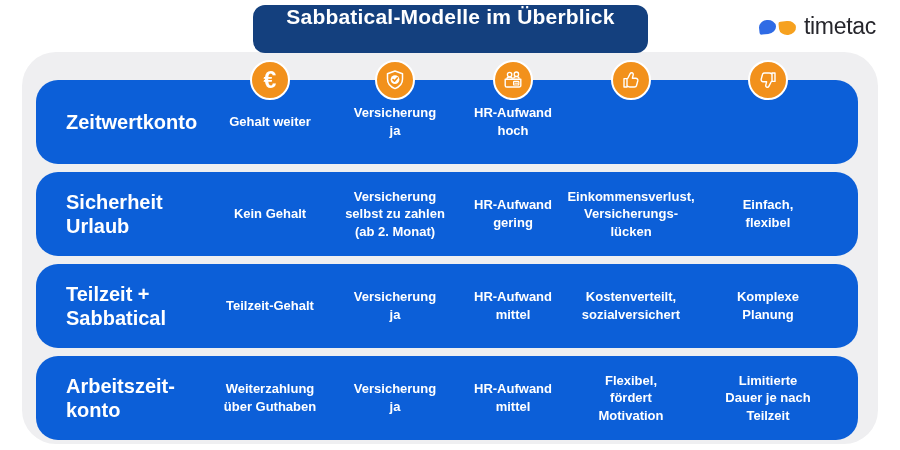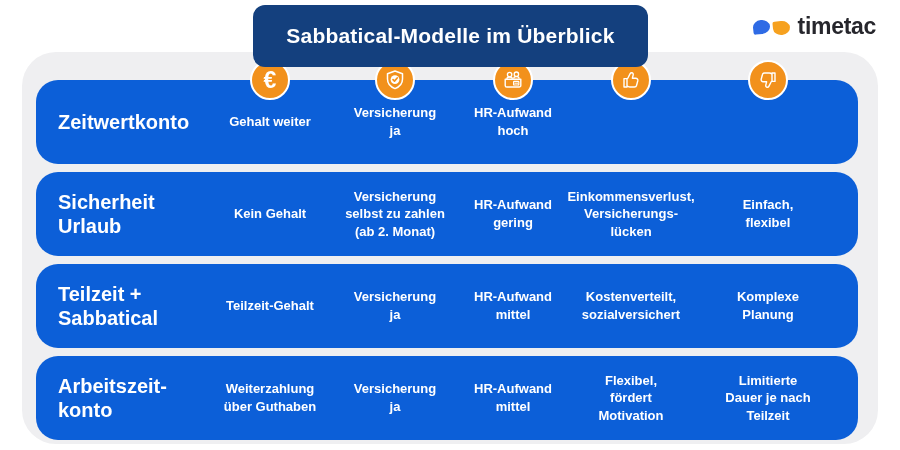--- a/index.html
+++ b/index.html
@@ -5,52 +5,52 @@
   html,body{margin:0;padding:0;background:#fff;}
   #canvas{
     position:relative;width:900px;height:450px;background:#ffffff;
     font-family:"Liberation Sans",sans-serif;overflow:hidden;
   }
   .panel{
     position:absolute;left:22px;top:52px;width:856px;height:392px;
     background:#efeff1;border-radius:34px;
   }
   .title-pill{
-    position:absolute;left:253px;top:5px;width:395px;height:62px;
+    position:absolute;left:253px;top:5px;width:395px;height:48px;
     background:#14407e;border-radius:12px;z-index:4;
-    display:flex;align-items:center;justify-content:center;
+    display:flex;align-items:flex-start;justify-content:center;
     color:#ffffff;font-size:21px;font-weight:700;letter-spacing:.2px;
   }
   .logo{
     position:absolute;top:13px;right:24px;display:flex;align-items:center;gap:8px;z-index:4;
   }
   .logo-mark{display:flex;align-items:center;}
   .blob-blue{width:17px;height:14px;background:#2f6be5;border-radius:55% 55% 55% 14%;transform:rotate(-6deg);}
   .blob-orange{width:17px;height:14px;background:#f6a11f;border-radius:14% 55% 55% 55%;transform:rotate(-6deg);margin-left:3px;margin-top:3px;}
-  .logo-text{font-size:23px;font-weight:700;color:#26262c;letter-spacing:-.3px;}
+  .logo-text{font-size:23px;font-weight:400;color:#26262c;letter-spacing:-.3px;}
 
   .grid-cols{
     display:grid;grid-template-columns:168px 132px 118px 118px 118px 156px;
     padding-right:12px;box-sizing:border-box;width:822px;
   }
   .icons-row{position:absolute;left:36px;top:60px;z-index:3;}
   .icon-cell{display:flex;justify-content:center;align-items:flex-start;}
   .icon-circle{
     width:40px;height:40px;border-radius:50%;background:#f2911c;
     border:2px solid #ffffff;box-sizing:border-box;
     display:flex;align-items:center;justify-content:center;color:#fff;
   }
   .euro-glyph{font-size:23px;font-weight:700;line-height:1;}
   .rows-wrap{position:absolute;left:36px;top:80px;z-index:2;}
   .row{
     height:84px;margin-bottom:8px;border-radius:22px;background:#0c5fd8;
     align-items:center;
   }
   .row-label{
-    padding-left:22px;color:#fff;font-size:20px;font-weight:700;
+    padding-left:30px;color:#fff;font-size:20px;font-weight:700;
     line-height:1.22;white-space:pre-line;
   }
   .cell{
     color:#fff;font-size:13px;font-weight:700;text-align:center;
     line-height:1.35;white-space:pre-line;justify-self:center;padding:0 2px;
   }
   svg{display:block;}
 </style>
 </head>
 <body>

